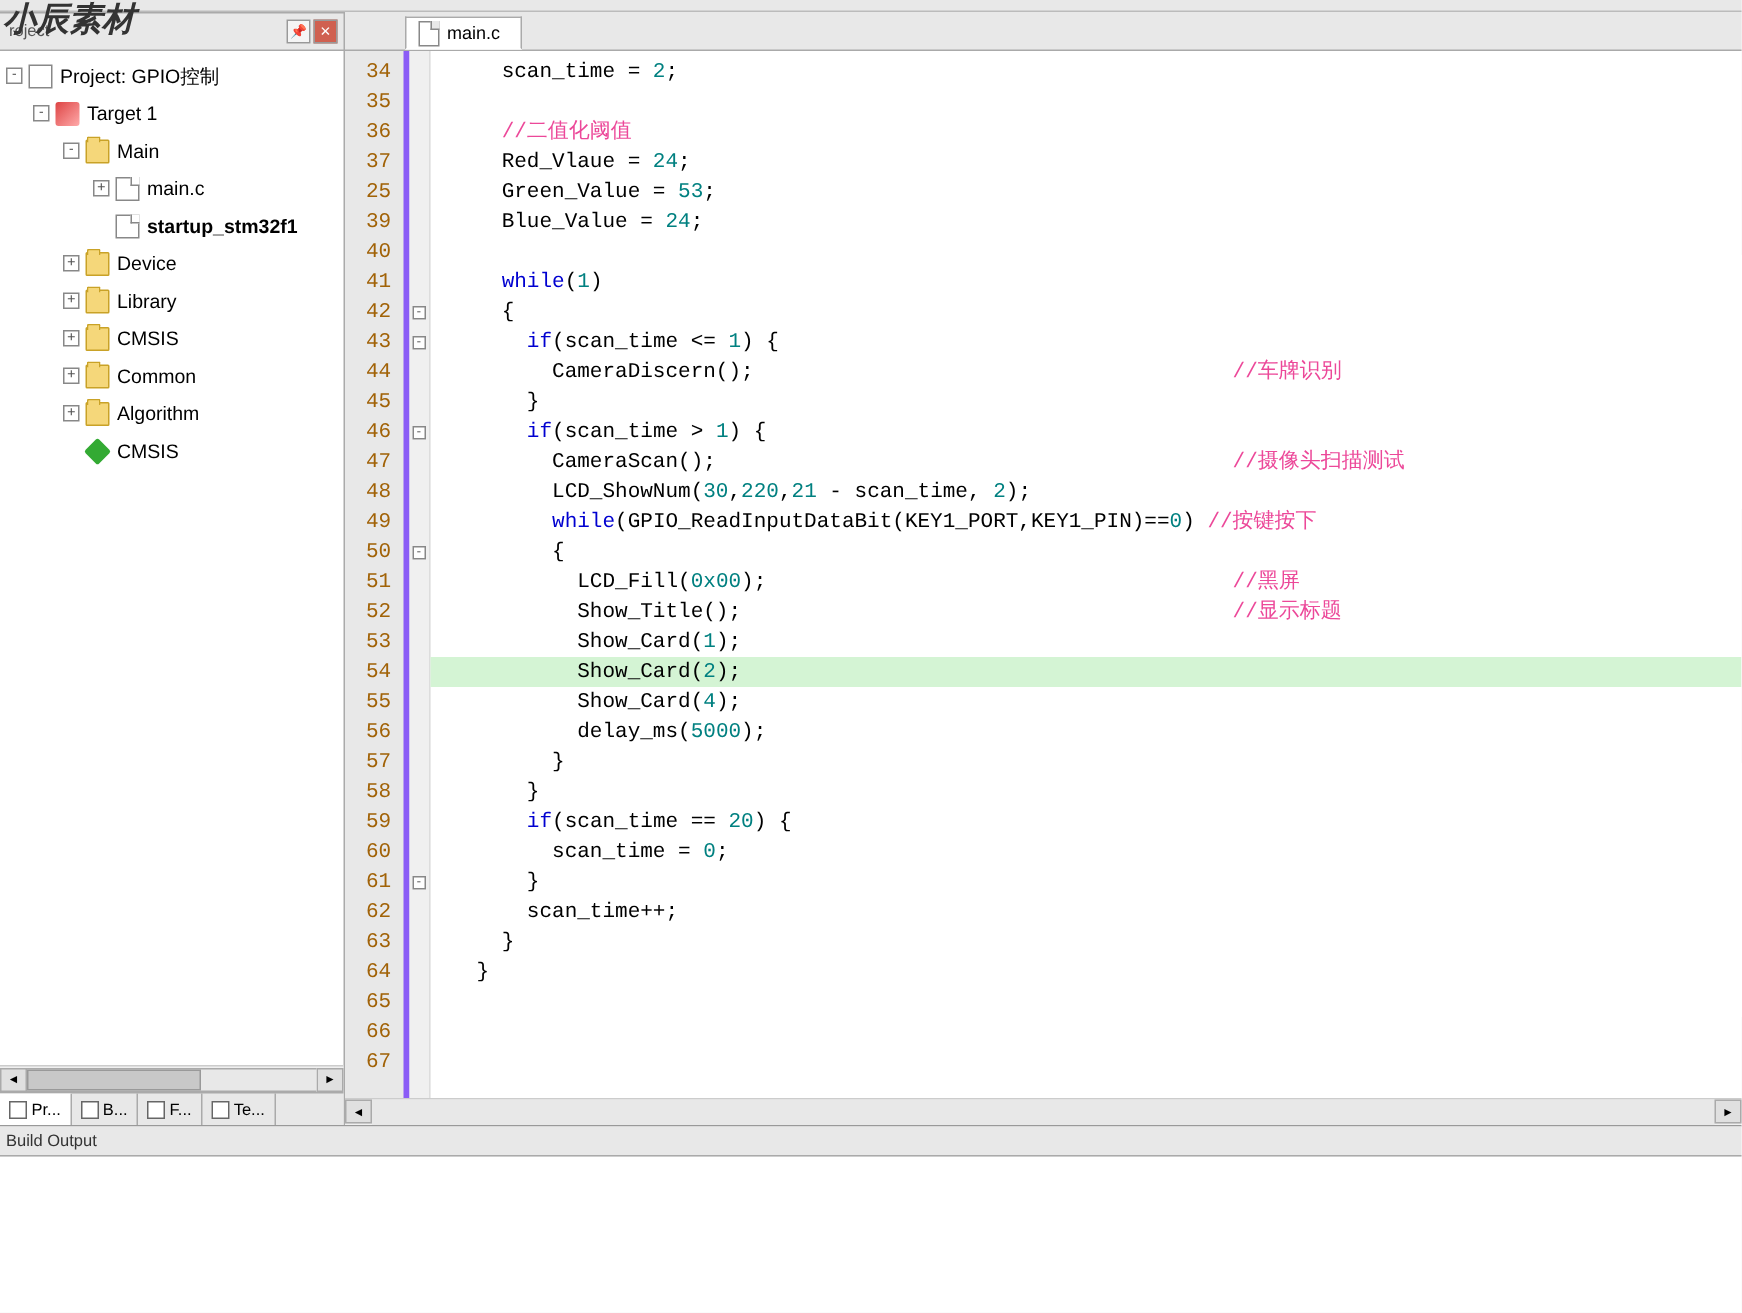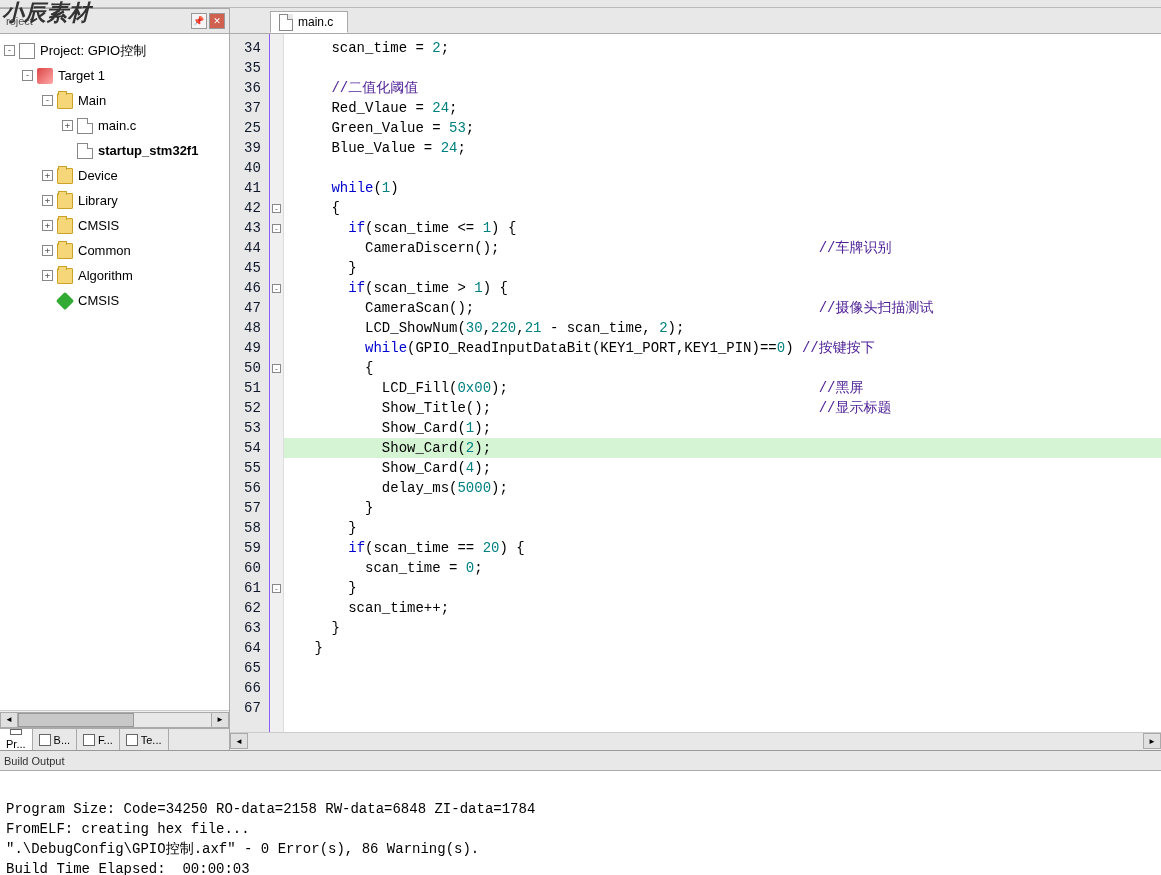--- a/index.html
+++ b/index.html
@@ -39,37 +39,37 @@
 .ticon.cfile:before { content:""; position:absolute; top:-1px; right:-1px; width:5px; height:5px; background:#fff; border-left:1px solid #888; border-bottom:1px solid #888; }
 .ticon.cmsis { background:#3a3; border-radius:2px; transform:rotate(45deg) scale(0.8); }
 
 .tree-hscroll { height:18px; border-top:1px solid #ccc; background:#f0f0f0; display:flex; align-items:center; }
 .tree-hscroll .arrow { width:18px; height:16px; background:#e0e0e0; border:1px solid #aaa; display:flex; align-items:center; justify-content:center; font-size:8px; cursor:pointer; }
 .tree-hscroll .track { flex:1; height:16px; background:#e8e8e8; border-top:1px solid #aaa; border-bottom:1px solid #aaa; position:relative; }
 .tree-hscroll .thumb { position:absolute; left:0; top:0; width:60%; height:100%; background:#c8c8c8; border:1px solid #999; }
 
 .bottom-tabs { height:22px; border-top:1px solid #aaa; display:flex; background:#e8e8e8; }
 .btab { padding:0 6px; border-right:1px solid #aaa; display:flex; align-items:center; gap:3px; font-size:11px; cursor:pointer; }
-.btab.active { background:#fff;flex-direction:column; }
+.btab.active { background:#fff; }
 .btab .bic { width:12px; height:12px; border:1px solid #666; background:#fff; }
 
 
 .editor { flex:1; background:#fff; display:flex; flex-direction:column; position:relative; }
 .code-area { flex:1; overflow:hidden; display:flex; font-family:Consolas,"Courier New",monospace; font-size:14px; line-height:20px; }
-.gutter { background:#e8e8e8; border-right:1px solid #8b5cf6; text-align:center; color:#0f172a; padding:4px 8px 4px 14px; user-select:none; }
+.gutter { background:#e8e8e8; border-right:4px solid #8b5cf6; text-align:center; color:#a16207; padding:4px 8px 4px 14px; user-select:none; }
 .gutter .ln { height:20px; }
 .fold-col { width:14px; background:#f0f0f0; border-right:1px solid #ddd; padding-top:4px; }
 .fold-col .fc { height:20px; display:flex; align-items:center; justify-content:center; position:relative; }
 .fold-col .fbox { width:9px; height:9px; border:1px solid #888; background:#fff; font-size:8px; line-height:7px; text-align:center; color:#555; cursor:pointer; }
 .code { flex:1; padding:4px 0 20px 14px; position:relative; }
 .code .cl { height:20px; white-space:pre; }
 .code .cl.hl { background:#d4f4d4; margin-left:-14px; padding-left:14px; }
 .kw { color:#0000d0; }
 .num { color:#008080; }
-.cmt { color:#4c1d95;text-align:right; }
+.cmt { color:#ec4899;text-align:right; }
 .id { color:#000; }
 
 .editor-hscroll { height:18px; background:#f0f0f0; border-top:1px solid #ccc; display:flex; }
 .editor-hscroll .arrow { width:18px; height:16px; background:#e0e0e0; border:1px solid #aaa; display:flex; align-items:center; justify-content:center; font-size:8px; cursor:pointer; }
 .editor-hscroll .track { flex:1; background:#e8e8e8; }
 
 
 .build-panel { position:absolute; bottom:0; left:0; right:0; height:125px; background:#fff; border-top:1px solid #999; display:flex; flex-direction:column;gap:24px; }
 .build-hdr { height:20px; background:#e8e8e8; border-bottom:1px solid #aaa; padding-left:4px; display:flex; align-items:center; font-size:11px; color:#333; }
 .build-body { flex:1; padding:4px 6px; font-family:Consolas,"Courier New",monospace; font-size:14px; line-height:20px; white-space:pre; overflow:hidden; }
@@ -304,17 +304,13 @@
     <div class="editor-hscroll">
       <div class="arrow">◄</div>
       <div class="track"></div>
       <div class="arrow">►</div>
     </div>
   </div>
 </div>
 
 <div class="build-panel">
   <div class="build-hdr">Build Output</div>
-  <div class="build-body" id="buildbody">Program Size: Code=34250 RO-data=2158 RW-data=6848 ZI-data=1784
-FromELF: creating hex file...
-".\DebugConfig\GPIO控制.axf" - 0 Error(s), 86 Warning(s).
-Build Time Elapsed:  00:00:03</div>
 </div>
 
 </body></html>

